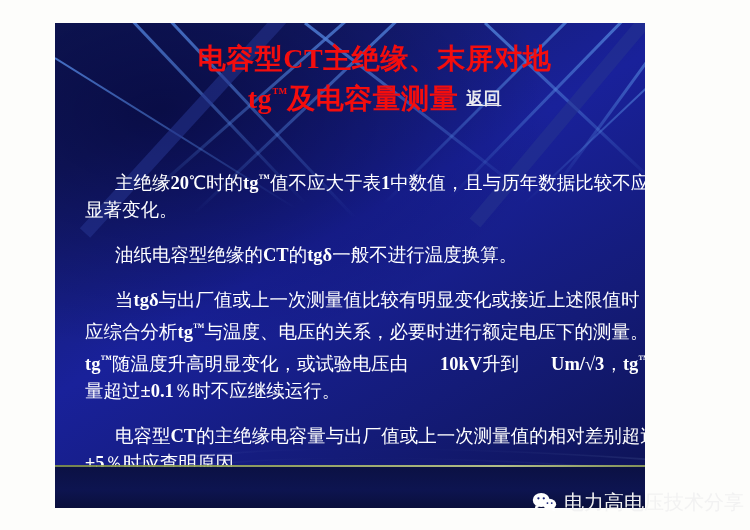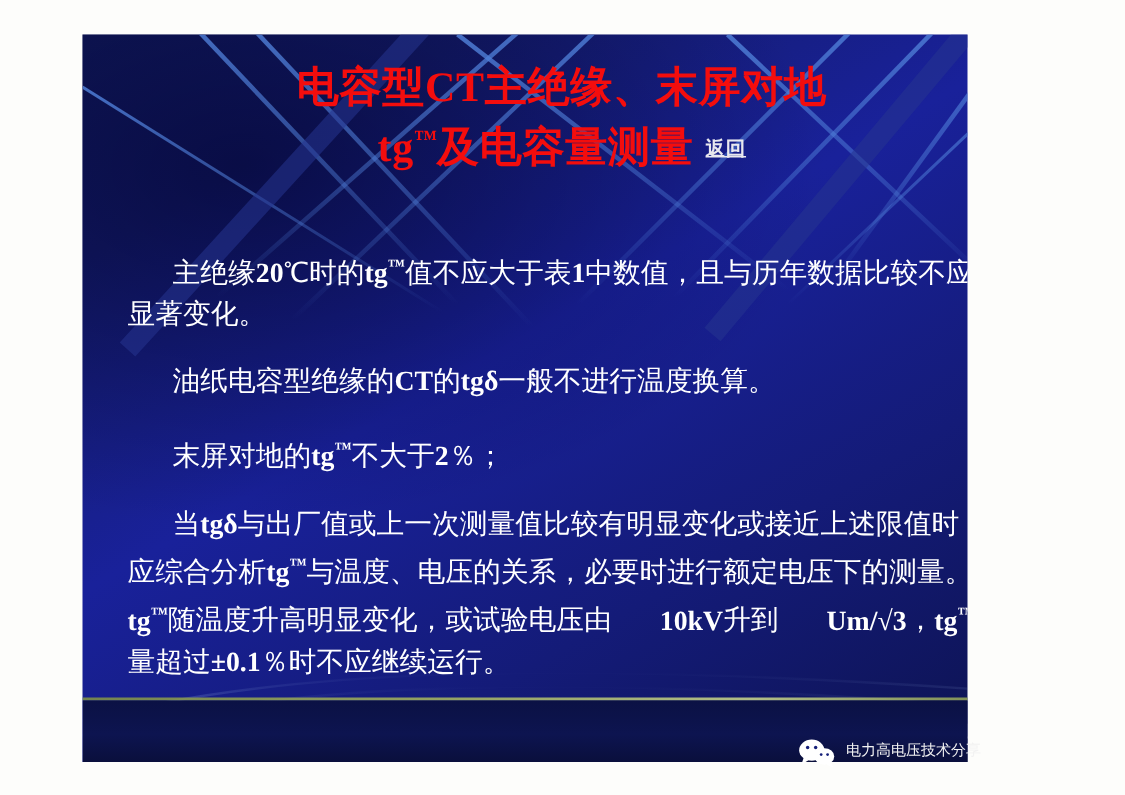--- a/index.html
+++ b/index.html
@@ -62,21 +62,21 @@
   .title-line sup {
     font-size: 0.55em;
     vertical-align: super;
     letter-spacing: 0;
   }
   #back-link {
     display: inline-block;
     color: #e8e8ee;
     font-family: "Liberation Sans", "DejaVu Sans", sans-serif;
     font-weight: bold;
-    font-size: 13px;
+    font-size: 17px;
     line-height: 16px;
     text-decoration: underline;
     margin-left: 8px;
     vertical-align: 4px;
     cursor: pointer;
   }
 
   
   #body-block {
     position: absolute;
@@ -134,25 +134,25 @@
     background: linear-gradient(to bottom, #0b1144 0%, #0d1450 55%, #0a0f3c 100%);
     overflow: hidden;
   }
 
   
   #watermark {
     position: absolute;
     left: 532px;
     top: 492px;
     display: flex;
-    align-items: flex-start;
+    align-items: center;
     gap: 6px;
     color: #ffffff;
     font-family: "DejaVu Sans", "Liberation Sans", sans-serif;
-    font-size: 10px;
+    font-size: 20px;
     line-height: 18px;
     white-space: nowrap;
   }
   #watermark .wm-text { color: #f2f2f2; }
   .wechat-icon { width: 26px; height: 20px; flex: 0 0 auto; }
 </style>
 </head>
 <body>
 
 <div id="canvas">
@@ -209,21 +209,20 @@
       </div>
     </div>
 
     <div id="body-block">
 
 
       <p class="para">主绝缘<b>20</b>℃时的<b>tg<sup>™</sup></b>值不应大于表<b>1</b>中数值，且与历年数据比较不应有显著变化。</p>
 
       <p class="para">油纸电容型绝缘的<b>CT</b>的<b>tgδ</b>一般不进行温度换算。</p>
 
-      <p class="para">末屏对地的<b>tg<sup>™</sup></b>不大于<b>2</b>％；</p>
 
 
       <p class="para">当<b>tgδ</b>与出厂值或上一次测量值比较有明显变化或接近上述限值时，应综合分析<b>tg<sup>™</sup></b>与温度、电压的关系，必要时进行额定电压下的测量。当<b>tg<sup>™</sup></b>随温度升高明显变化，或试验电压由<b class="nowrap">10kV</b>升到<b class="nowrap">Um/√3</b>，<b>tg<sup>™</sup></b>增量超过<b>±0.1</b>％时不应继续运行。</p>
 
       <p class="para">电容型<b>CT</b>的主绝缘电容量与出厂值或上一次测量值的相对差别超过<b>±5</b>％时应查明原因。</p>
     </div>
 
     <div id="green-rule"></div>
     <div id="dark-band"></div>
   </div>

